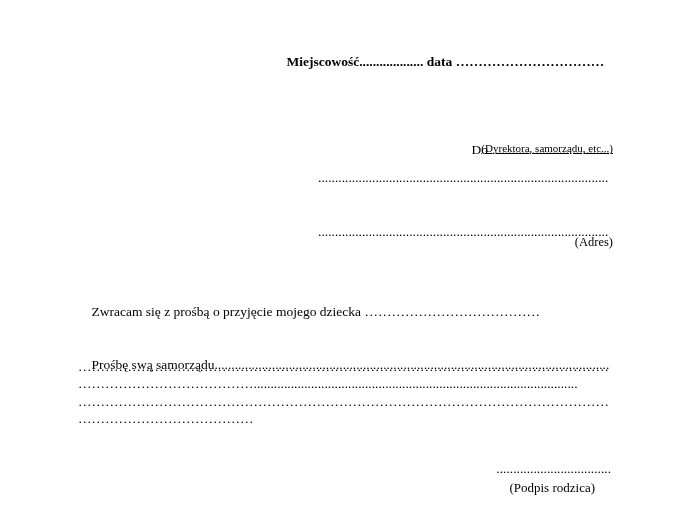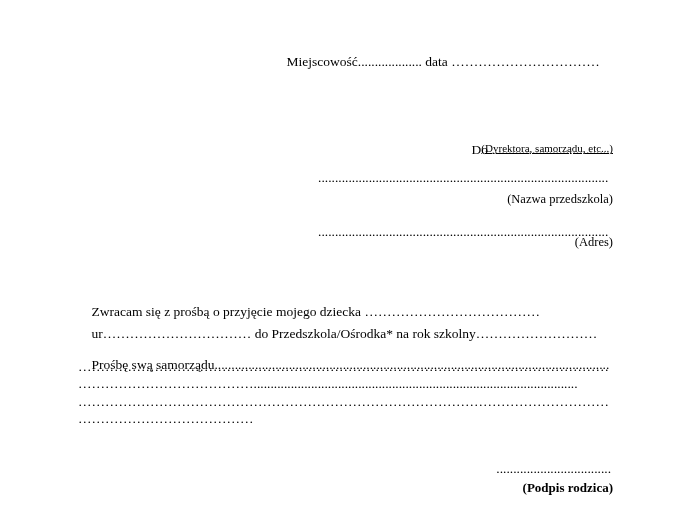--- a/index.html
+++ b/index.html
@@ -28,63 +28,59 @@
   .hint-small {
     font-size: 11px;
   }
   .hint-medium {
     font-size: 12.5px;
   }
   .hint-normal {
     font-size: 13px;
   }
   
-  .pos-header      { top: 38px;  left: 273px; right: 70px; }
+  .pos-header      { top: 38px;  left: 273px; right: 70px; font-weight: bold; }
   .pos-to          { top: 126px; left: 458px; right: 76px; }
   .pos-to-hint     { top: 142px; right: 76px; text-decoration: underline; }
   .pos-name-dots   { top: 170px; left: 318px; right: 77px; }
   .pos-name-hint   { top: 192px; right: 76px; }
   .pos-addr-dots   { top: 224px; left: 318px; right: 77px; }
   .pos-addr-hint   { top: 235px; right: 76px; padding-left: 6px; }
   .pos-body1       { top: 288px; left: 78px;  right: 76px; }
   .pos-body2       { top: 310px; left: 78px;  right: 76px; }
   .pos-motiv       { top: 341px; left: 78px;  right: 79px; }
   .pos-dots1       { top: 359px; left: 78px;  right: 80px; }
   .pos-dots2       { top: 376px; left: 78px;  right: 80px; }
   .pos-dots3       { top: 394px; left: 78px;  right: 80px; }
   .pos-dots4       { top: 411px; left: 78px;  right: 80px; }
   .pos-closing     { top: 434px; left: 78px;  right: 76px; }
   .pos-sig-dots    { top: 461px; right: 78px; }
-  .pos-sig-hint    { top: 481px; right: 76px; font-weight: bold; }
+  .pos-sig-hint    { top: 481px; right: 94px; }
 </style>
 </head>
 <body>
 
 <div class="page">
 
   <div class="line pos-header">
     <span>Miejscowość</span><span>...................</span><span> data </span><span>……………………………</span>
   </div>
 
   <div class="line pos-to">
     <span>Do </span><span>......................................</span>
   </div>
   <div class="line pos-to-hint right-aligned hint-small">(Dyrektora, samorządu, etc...)</div>
 
   <div class="line pos-name-dots">......................................................................................</div>
-  <div class="line pos-name-hint right-aligned hint-medium">(Nazwa przedszkola)</div>
 
   <div class="line pos-addr-dots">......................................................................................</div>
   <div class="line pos-addr-hint right-aligned hint-medium">(Adres)</div>
 
   <div class="line pos-body1">
     <span>Zwracam się z prośbą o przyjęcie mojego dziecka </span><span>…………………………………</span>
-  </div>
-  <div class="line pos-body2">
-    <span>ur</span><span>……………………………</span><span> do Przedszkola/Ośrodka* na rok szkolny</span><span>………………………</span>
   </div>
 
   <div class="line pos-motiv">
     <span>Prośbę swą samorządu</span><span>........................................................................................................................</span>
   </div>
   <div class="line pos-dots1">………………………………………………………………………………………………………………</div>
   <div class="line pos-dots2">…………………………………................................................................................................</div>
   <div class="line pos-dots3">………………………………………………………………………………………………………………</div>
   <div class="line pos-dots4">…………………………………</div>
 

